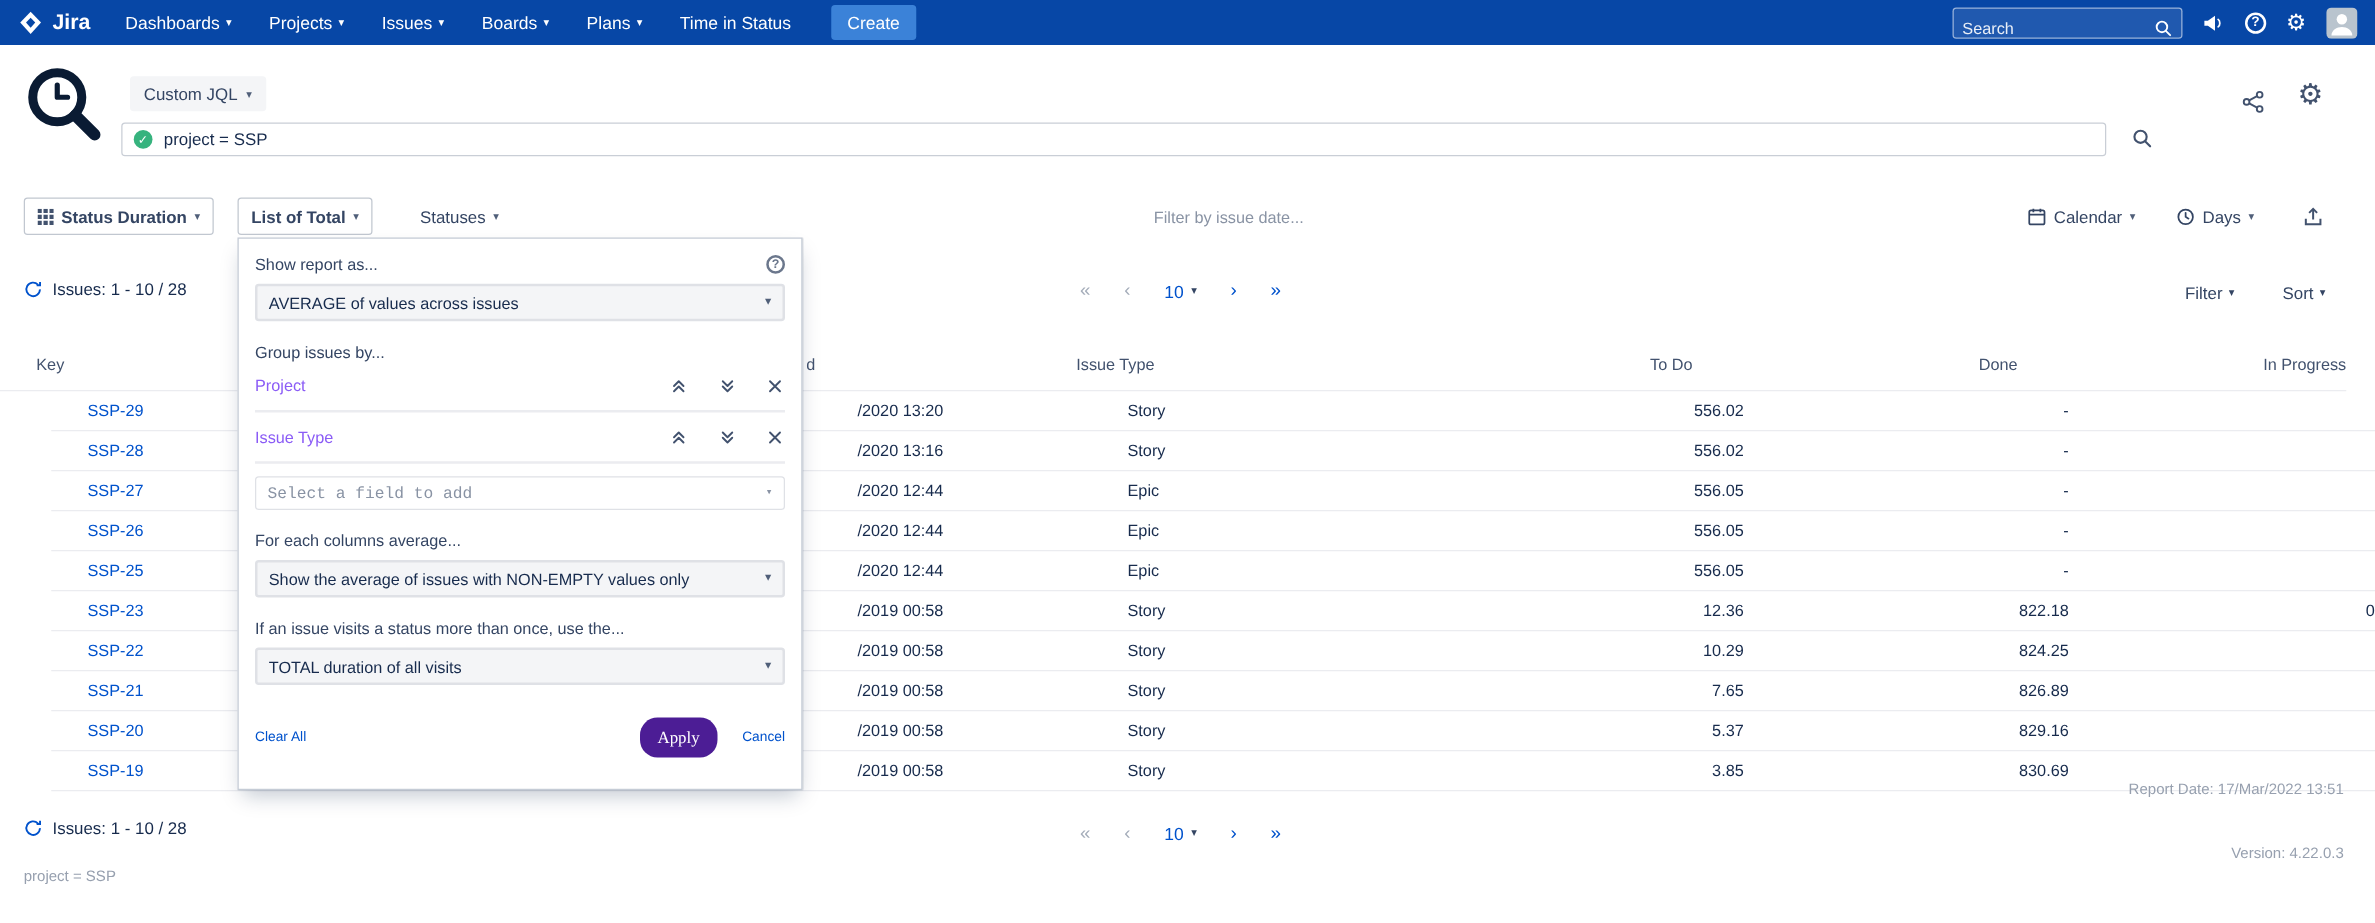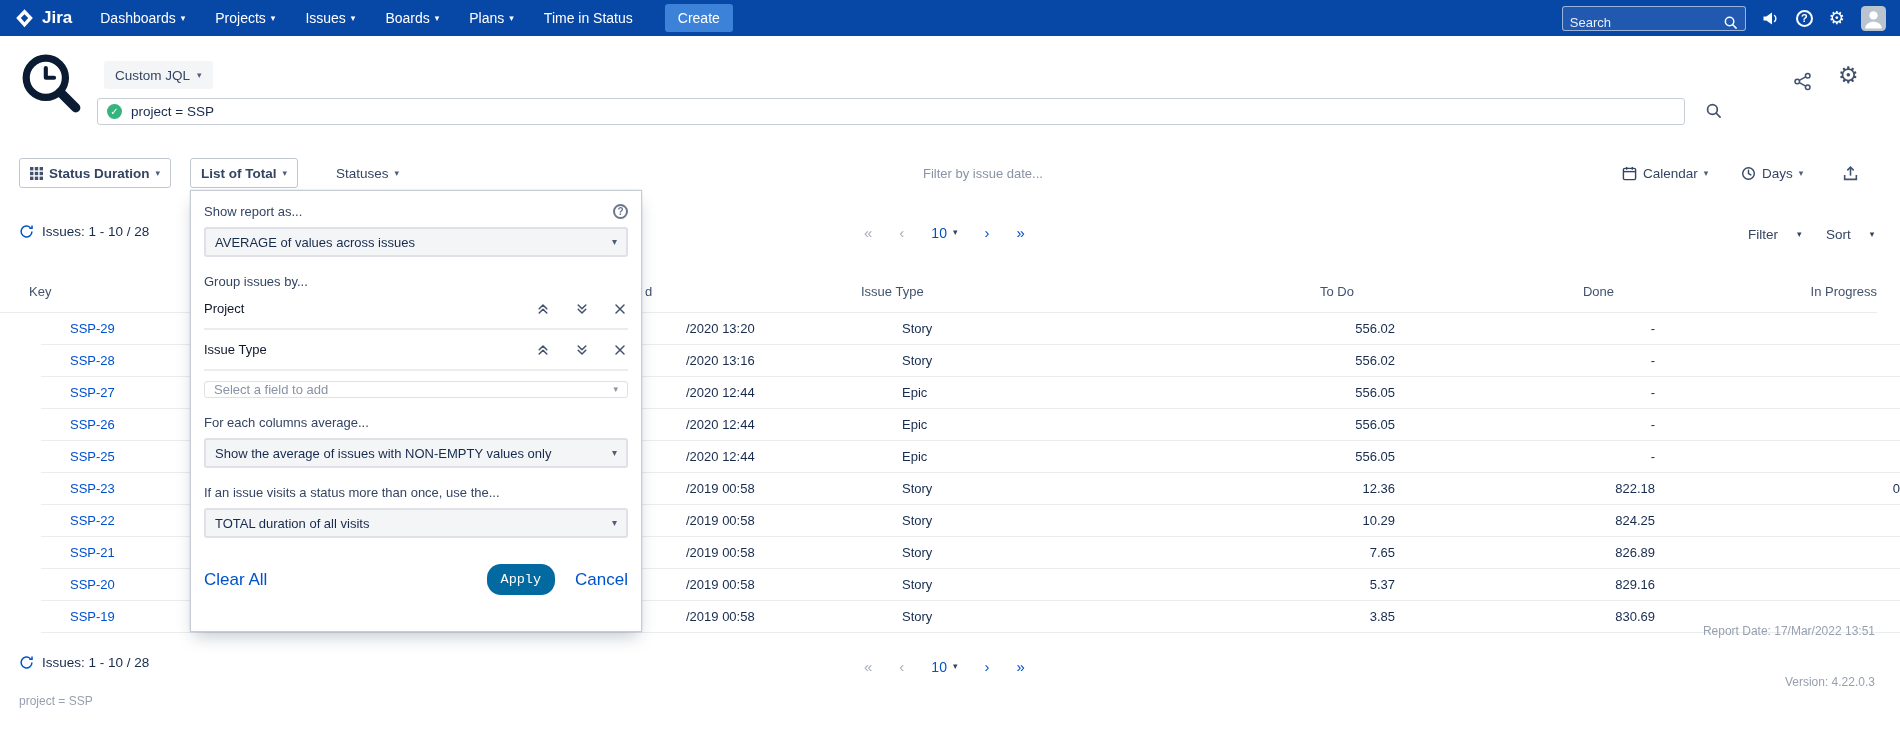--- a/index.html
+++ b/index.html
@@ -60,44 +60,44 @@
   .panel { position:absolute; left:190px; top:190px; width:452px; height:442px; background:#fff;
            border:1px solid #C5CCD6; box-shadow:0 8px 16px -4px rgba(9,30,66,.25), 0 0 1px rgba(9,30,66,.31);
            z-index:40; padding:13px; font-size:13px; color:#344563; }
   .panel-head { display:flex; align-items:center; justify-content:space-between; }
   .help-circle { width:15px; height:15px; border:2px solid #6B778C; border-radius:50%; color:#6B778C; font-size:10px;
                  font-weight:bold; display:flex; align-items:center; justify-content:center; cursor:pointer; }
   .psel { margin-top:8px; height:30px; background:#F4F5F7; border:2px solid #DFE1E6; border-radius:3px;
           display:flex; align-items:center; justify-content:space-between; padding:0 9px; color:#172B4D; cursor:pointer; }
   .psel .chev { color:#505F79; font-size:10px; }
   .plabel { margin-top:17px; }
-  .group-row { height:41px; display:flex; align-items:center; border-bottom:2px solid #EBECF0; color:#0f172a; }
+  .group-row { height:41px; display:flex; align-items:center; border-bottom:2px solid #EBECF0; color:#8b5cf6; }
   .group-icons { margin-left:auto; display:flex; align-items:center; gap:25px; padding-right:2px; }
   .gicon { cursor:pointer; display:flex; }
-  .add-field { margin-top:10px; height:17px; border:1px solid #DFE1E6; border-radius:3px; display:flex;
-               align-items:center; justify-content:space-between; padding:0 9px; color:#8993A4; cursor:pointer; }
+  .add-field { margin-top:10px; height:27px; border:1px solid #DFE1E6; border-radius:3px; display:flex;
+               align-items:center; justify-content:space-between; padding:0 9px; color:#8993A4; cursor:pointer;font-family:Liberation Mono, monospace; }
   .panel-footer { margin-top:26px; display:flex; align-items:center; }
-  .link { color:#0052CC; cursor:pointer; font-size:17px; }
-  .apply-btn { background:#0369a1; color:#fff; border:none; border-radius:14px; padding:8px 14px; font-size:13.5px;
-               margin-left:auto; font-family:Liberation Mono, monospace; cursor:pointer; }
+  .link { color:#0052CC; cursor:pointer; font-size:11px; }
+  .apply-btn { background:#4c1d95; color:#fff; border:none; border-radius:14px; padding:8px 14px; font-size:13.5px;
+               margin-left:auto; font-family:Liberation Serif, serif; cursor:pointer; }
   .cancel-link { margin-left:20px; }
 
   
   .issues-meta { position:absolute; left:19px; display:flex; align-items:center; gap:8px; font-size:13.5px; color:#172B4D; }
   #issues-top { top:224px; }
   #issues-bottom { top:655px; }
   .refresh { cursor:pointer; display:flex; }
   .pagination { position:absolute; display:flex; align-items:center; gap:27px; font-size:15px; }
   #pagination-top { left:864px; top:224px; }
   #pagination-bottom { left:864px; top:658px; }
   .pg-dis { color:#A5ADBA; cursor:default; }
   .pg-act { color:#0052CC; cursor:pointer; }
   .pg-size { display:flex; align-items:center; gap:6px; color:#0052CC; font-size:14px; cursor:pointer; }
   .pg-size .chev { color:#344563; }
-  .filter-sort { position:absolute; top:227px; display:flex; align-items:center; gap:19px; font-size:13.5px;
+  .filter-sort { position:absolute; top:227px; display:flex; align-items:center; gap:5px; font-size:13.5px;
                  color:#344563; cursor:pointer; }
   #btn-filter { left:1748px; }
   #btn-sort { left:1826px; }
 
   
   .tgrid { display:grid; grid-template-columns:616px 216px 193px 300px 260px 263px; padding-left:29px; width:1877px; }
   .thead { position:absolute; left:0; top:279px; height:25px; align-items:center; font-size:13px; color:#42526E; }
   .tbody { position:absolute; left:0; top:312px; width:1877px; border-top:1px solid #EBECF0;padding-left:41px; }
   .trow { height:32px; align-items:center; font-size:13px; color:#172B4D; border-bottom:1px solid #EBECF0; }
   .key-link { color:#0052CC; cursor:pointer; }

